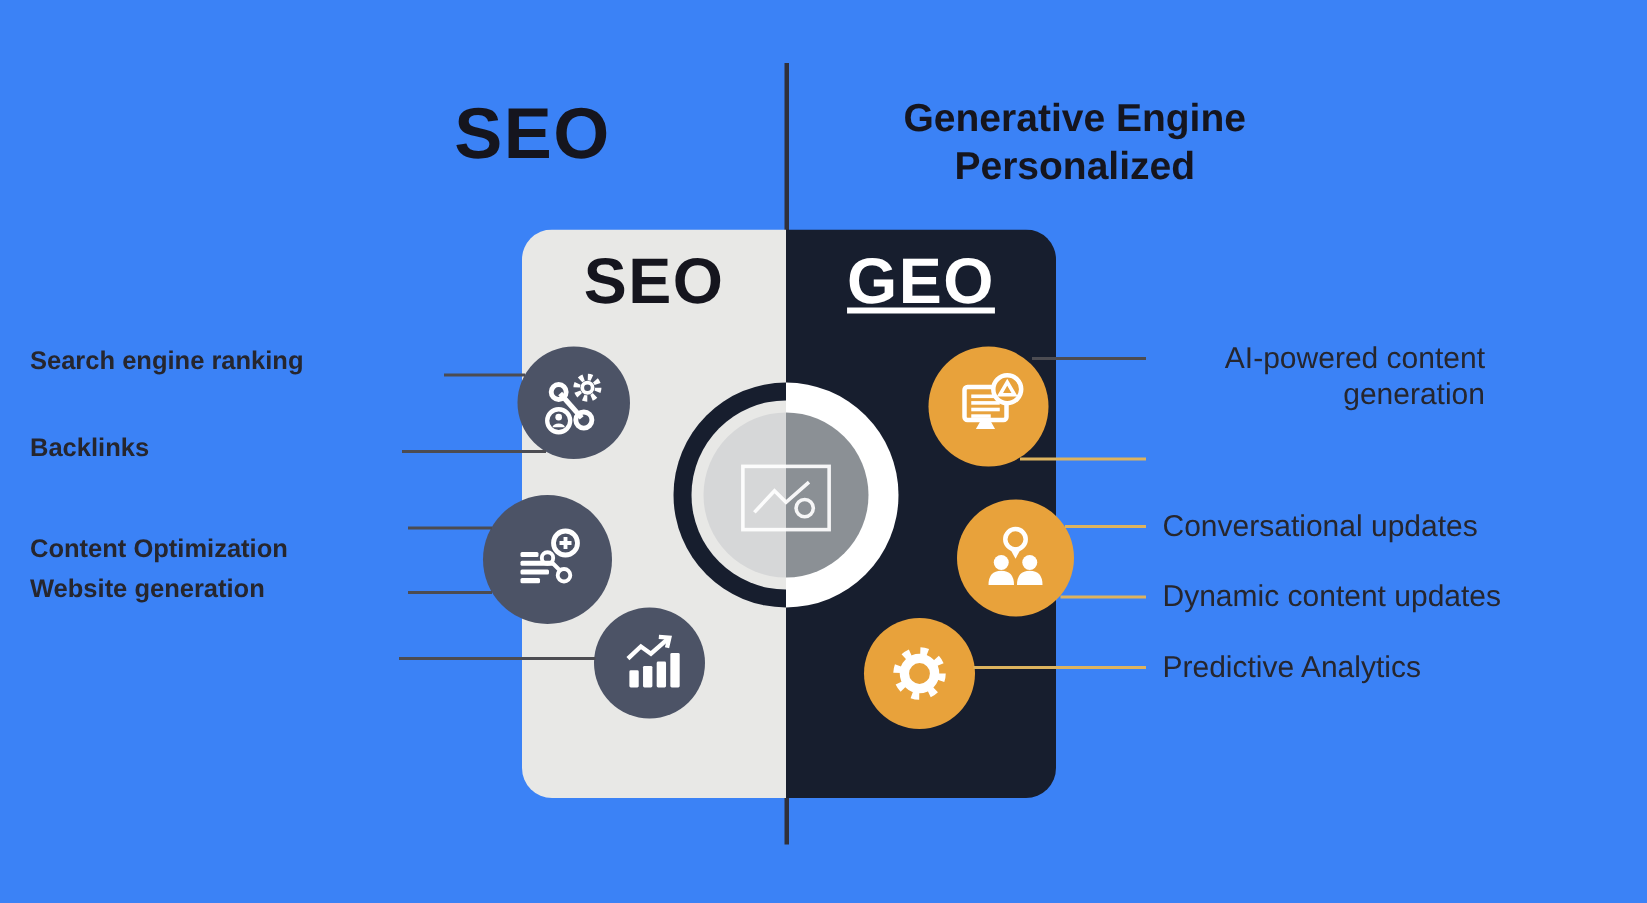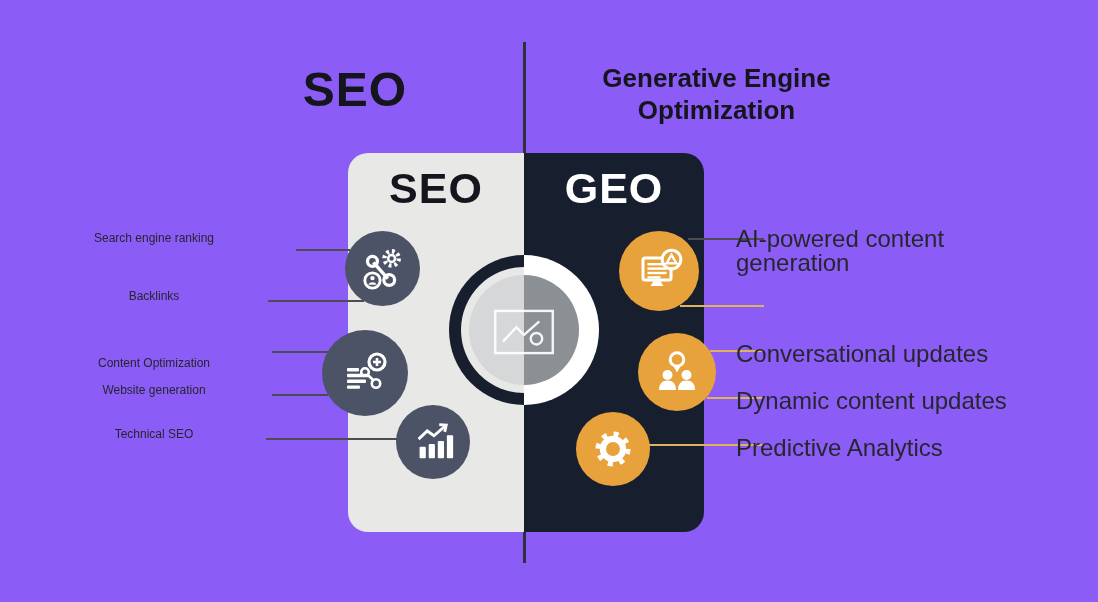--- a/index.html
+++ b/index.html
@@ -1,37 +1,37 @@
 <!DOCTYPE html>
 <html style="--navy: #171E2E; --panel_gray: #E8E8E6; --slate: #4C5366; --orange: #E8A23B; --line_gold: #DDB35E; --line_gray: #4C4C52; --line_dark: #30303A; --ink: #26262E; --ink_dark: #15151E; --ring_inner_left: #D6D7D8; --ring_inner_right: #8B9095;"><head>
 <meta charset="utf-8">
 <style>
   html,body{margin:0;padding:0;background:#fff;}
   .stage{
-    position:relative;width:1098px;height:602px;background:#8b5cf6;
+    position:relative;width:1098px;height:602px;background:#3b82f6;
     overflow:hidden;font-family:"Liberation Sans",sans-serif;
   }
   .divider{position:absolute;left:523px;top:42px;width:3px;height:521px;background:var(--line_dark,#30303a);}
   .title-left{
     position:absolute;left:270px;top:62px;width:170px;margin:0;text-align:center;
     font-size:48px;font-weight:bold;letter-spacing:1px;color:var(--ink_dark,#15151e);
   }
   .title-right{
     position:absolute;left:564px;top:62px;width:305px;text-align:center;
     font-size:26px;line-height:32px;font-weight:bold;color:var(--ink_dark,#15151e);
   }
   .card{
     position:absolute;left:348px;top:153px;width:356px;height:379px;border-radius:20px;
     overflow:hidden;display:flex;
   }
   .card-left{width:176px;height:100%;background:var(--panel_gray,#e8e8e6);}
   .card-right{flex:1;height:100%;background:var(--navy,#171e2e);}
   .card-head{position:absolute;top:164px;text-align:center;font-size:43px;font-weight:bold;letter-spacing:1px;}
   .head-seo{left:348px;width:176px;color:var(--ink_dark,#1c1c26);}
-  .head-geo{left:524px;width:180px;color:#ffffff;}
+  .head-geo{left:524px;width:180px;color:#ffffff;text-decoration:underline;}
   .ring{position:absolute;border-radius:50%;}
   .ring-outer{left:449px;top:255px;width:150px;height:150px;
     background:linear-gradient(90deg,var(--navy,#171e2e) 50%,#ffffff 50%);}
   .ring-mid{left:461px;top:267px;width:126px;height:126px;
     background:linear-gradient(90deg,var(--panel_gray,#e8e8e6) 50%,#ffffff 50%);}
   .ring-inner{left:469px;top:275px;width:110px;height:110px;
     background:linear-gradient(90deg,var(--ring_inner_left,#d6d7d8) 50%,var(--ring_inner_right,#8b9095) 50%);}
   .center-icon{position:absolute;left:493px;top:309px;}
   .slate-circle{position:absolute;border-radius:50%;background:var(--slate,#4c5366);
     display:flex;align-items:center;justify-content:center;}
@@ -48,40 +48,40 @@
   .l1{left:296px;top:249px;width:54px;}
   .l2{left:268px;top:300px;width:96px;}
   .l3{left:272px;top:351px;width:56px;}
   .l4{left:272px;top:394px;width:56px;}
   .l5{left:266px;top:438px;width:131px;}
   .r1{left:688px;top:238px;width:76px;}
   .r2{left:680px;top:305px;width:84px;}
   .r3{left:710px;top:350px;width:54px;}
   .r4{left:707px;top:397px;width:57px;}
   .r5{left:649px;top:444px;width:115px;}
-  .llabel{position:absolute;left:20px;width:268px;text-align:center;
-    font-size:12px;color:var(--ink,#26262e);}
+  .llabel{position:absolute;left:20px;width:268px;text-align:left;
+    font-size:17px;color:var(--ink,#26262e);font-weight:bold;}
   .ll0{top:231px;} .ll1{top:289px;} .ll2{top:356px;} .ll3{top:383px;} .ll4{top:427px;}
-  .rlabel{position:absolute;left:736px;font-size:24px;color:var(--ink,#26262e);white-space:nowrap;}
+  .rlabel{position:absolute;left:775px;font-size:20px;color:var(--ink,#26262e);white-space:nowrap;text-align:right;}
   .rl0{top:227px;width:215px;white-space:normal;line-height:24px;}
   .rl1{top:294px;letter-spacing:0.6px;}
   .rl2{top:340px;} .rl3{top:387px;} .rl4{top:434px;}
   svg{display:block;}
 </style>
 </head>
 <body>
 
 <div class="stage">
 
   <div class="divider"></div>
 
   <h1 class="title-left">SEO</h1>
   <div class="title-right">
     <div>Generative Engine</div>
-    <div>Optimization</div>
+    <div>Personalized</div>
   </div>
 
   <div class="card">
     <div class="card-left"></div>
     <div class="card-right"></div>
   </div>
   <div class="card-head head-seo">SEO</div>
   <div class="card-head head-geo">GEO</div>
 
   <div class="ring ring-outer"></div>
@@ -169,20 +169,19 @@
   <div class="cline r1"></div>
   <div class="cline gold r2"></div>
   <div class="cline gold r3"></div>
   <div class="cline gold r4"></div>
   <div class="cline gold r5"></div>
 
   <div class="llabel ll0">Search engine ranking</div>
   <div class="llabel ll1">Backlinks</div>
   <div class="llabel ll2">Content Optimization</div>
   <div class="llabel ll3">Website generation</div>
-  <div class="llabel ll4">Technical SEO</div>
 
   <div class="rlabel rl0">AI-powered content generation</div>
   <div class="rlabel rl2">Conversational updates</div>
   <div class="rlabel rl3">Dynamic content updates</div>
   <div class="rlabel rl4">Predictive Analytics</div>
 
 </div>
 
 </body></html>

